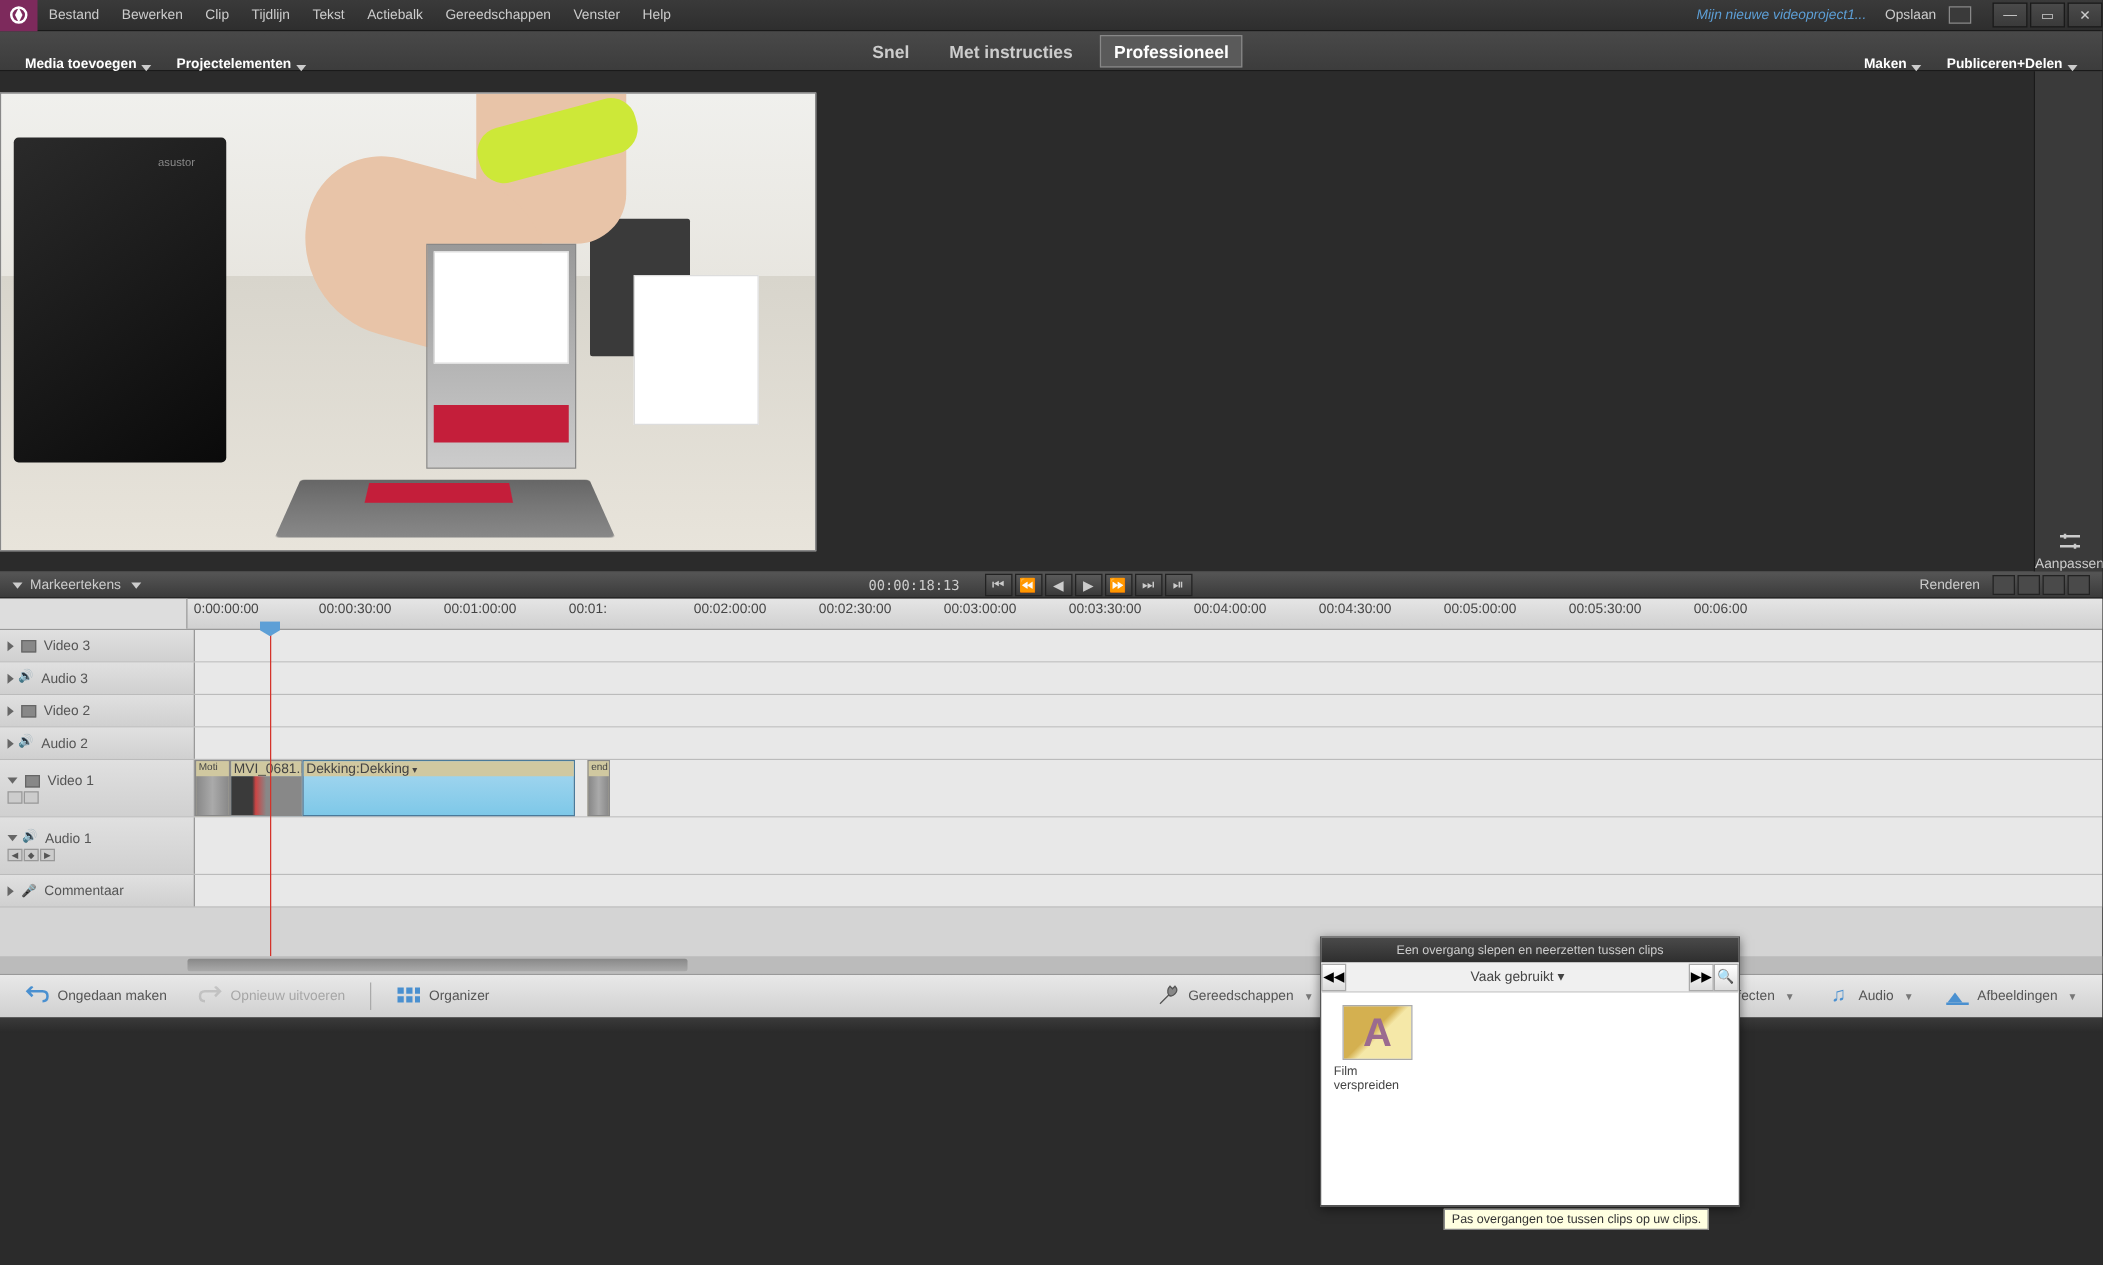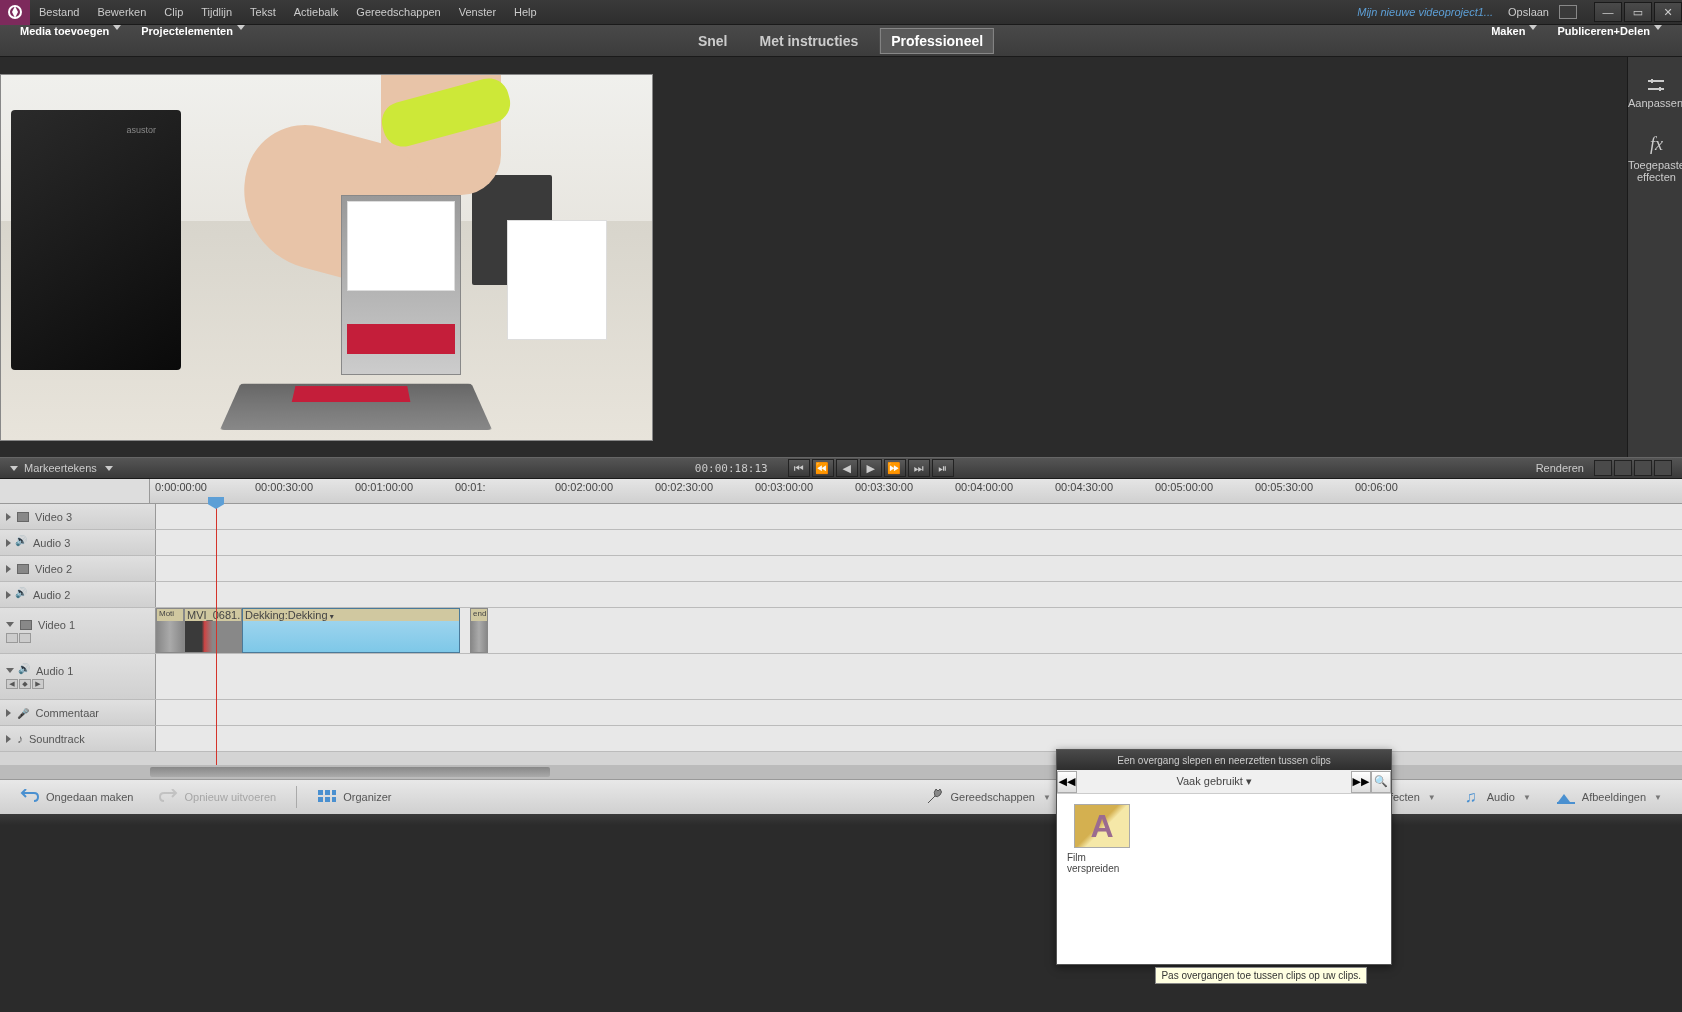--- a/index.html
+++ b/index.html
@@ -9,21 +9,21 @@
 .logo svg{width:16px;height:16px}
 .menu-item{color:#ccc;padding:0 9px;height:25px;display:flex;align-items:center;cursor:pointer}
 .titlebar-right{margin-left:auto;display:flex;align-items:center}
 .project-name{color:#5d9fd6;font-style:italic;margin-right:15px}
 .save-label{color:#ccc;margin-right:10px}
 .monitor-icon{width:18px;height:14px;border:1px solid #888;margin-right:15px;background:#3a3a3a}
 .window-controls{display:flex}
 .win-btn{width:28px;height:20px;background:linear-gradient(#4a4a4a,#3a3a3a);border:1px solid #1a1a1a;margin-left:2px;display:flex;align-items:center;justify-content:center;color:#ccc}
 .secondbar{height:32px;background:linear-gradient(#494949,#3c3c3c);display:flex;align-items:center;padding:0 10px;border-bottom:1px solid #1a1a1a}
 .sb-left{display:flex;gap:0}
-.sb-btn{color:#fff;font-weight:bold;padding:0 10px;display:flex;align-items:flex-start;gap:4px;height:32px}
+.sb-btn{color:#fff;font-weight:bold;padding:0 10px;display:flex;align-items:flex-end;gap:4px;height:32px}
 .sb-center{position:absolute;left:50%;transform:translateX(-50%);display:flex;gap:12px;align-items:center}
 .mode-btn{color:#ccc;font-weight:bold;font-size:14px;padding:4px 10px}
 .mode-btn.active{background:#5a5a5a;color:#fff;border:1px solid #888}
 .sb-right{margin-left:auto;display:flex}
 .caret{width:0;height:0;border-left:4px solid transparent;border-right:4px solid transparent;border-top:5px solid #ccc}
 .preview-area{height:400px;background:#2b2b2b;display:flex;position:relative}
 .preview-main{flex:1;display:flex;align-items:center;justify-content:flex-start}
 .preview-frame{width:653px;height:367px;background:#e8e8e8;border:1px solid #888;position:relative;overflow:hidden}
 .scene{position:absolute;inset:0;background:linear-gradient(#f0f0ed 0%,#e8e6e0 40%,#d8d5cc 40%,#e8e4db 100%)}
 .nas-box{position:absolute;left:10px;top:35px;width:170px;height:260px;background:linear-gradient(145deg,#2a2a2a,#0a0a0a);border-radius:4px}
@@ -32,21 +32,21 @@
 .wrist{position:absolute;right:30px;top:0;width:120px;height:120px;background:#e8c4a8;border-radius:0 0 40px 40px}
 .bracelet{position:absolute;right:20px;top:15px;width:130px;height:45px;background:#cde838;border-radius:20px;transform:rotate(-15deg)}
 .palm{position:absolute;left:60px;top:60px;width:200px;height:140px;background:#e8c4a8;border-radius:60px 80px 60px 80px;transform:rotate(15deg)}
 .hdd1{position:absolute;left:340px;top:120px;width:120px;height:180px;background:linear-gradient(#999,#ccc);border:1px solid #888}
 .hdd1-label{position:absolute;top:5px;left:5px;right:5px;height:90px;background:#fff;border:1px solid #ddd}
 .hdd1-red{position:absolute;bottom:20px;left:5px;right:5px;height:30px;background:#c41e3a}
 .hdd2{position:absolute;left:230px;top:290px;width:250px;height:80px;background:linear-gradient(#666,#888);transform:perspective(400px) rotateX(55deg);border-radius:4px}
 .hdd2-red{position:absolute;top:5px;left:60px;width:120px;height:30px;background:#c41e3a}
 .nas2{position:absolute;right:100px;top:100px;width:80px;height:110px;background:#3a3a3a;border-radius:2px}
 .box{position:absolute;right:45px;top:145px;width:100px;height:120px;background:#fff;border:1px solid #ddd}
-.right-tools{width:55px;background:#3a3a3a;border-left:1px solid #1a1a1a;display:flex;flex-direction:column;align-items:flex-start;padding-top:20px;gap:25px}
+.right-tools{width:55px;background:#3a3a3a;border-left:1px solid #1a1a1a;display:flex;flex-direction:row;align-items:flex-end;padding-top:20px;gap:25px}
 .tool-icon{color:#ccc;display:flex;flex-direction:column;align-items:center;gap:4px;font-size:9px;text-align:center}
 .playbar{height:22px;background:linear-gradient(#555,#3a3a3a);display:flex;align-items:center;padding:0 10px;border-top:1px solid #666;border-bottom:1px solid #1a1a1a}
 .marker-btn{color:#ccc;display:flex;align-items:center;gap:4px}
 .timecode{color:#ccc;margin-left:auto;margin-right:20px;font-family:monospace}
 .transport{display:flex;gap:2px;margin-right:auto}
 .transport-btn{width:22px;height:18px;background:linear-gradient(#5a5a5a,#3a3a3a);border:1px solid #222;display:flex;align-items:center;justify-content:center;color:#ccc}
 .render-btn{color:#ccc;margin-right:10px}
 .zoom-btns{display:flex;gap:2px}
 .zoom-btn{width:18px;height:16px;background:#4a4a4a;border:1px solid #222}
 .timeline-area{background:#d4d4d4;position:relative;height:300px;display:flex;flex-direction:column}
@@ -319,28 +319,20 @@
       <div class="track-content"></div>
     </div>
     <div class="track">
         <div class="track-header">
           <span class="tri"></span>
           <span class="mic-icon"></span>
           <span>Commentaar</span>
         </div>
         <div class="track-content"></div>
       </div>
-    <div class="track">
-        <div class="track-header">
-          <span class="tri"></span>
-          <span class="music-icon"></span>
-          <span>Soundtrack</span>
-        </div>
-        <div class="track-content"></div>
-      </div>
   </div>
   <div class="hscroll">
       <div class="hscroll-thumb"></div>
     </div>
 </div>
 
 <div class="bottombar">
   <div class="bb-btn">
     <span class="bb-icon">
         <svg width="20" height="16" viewBox="0 0 20 16">

